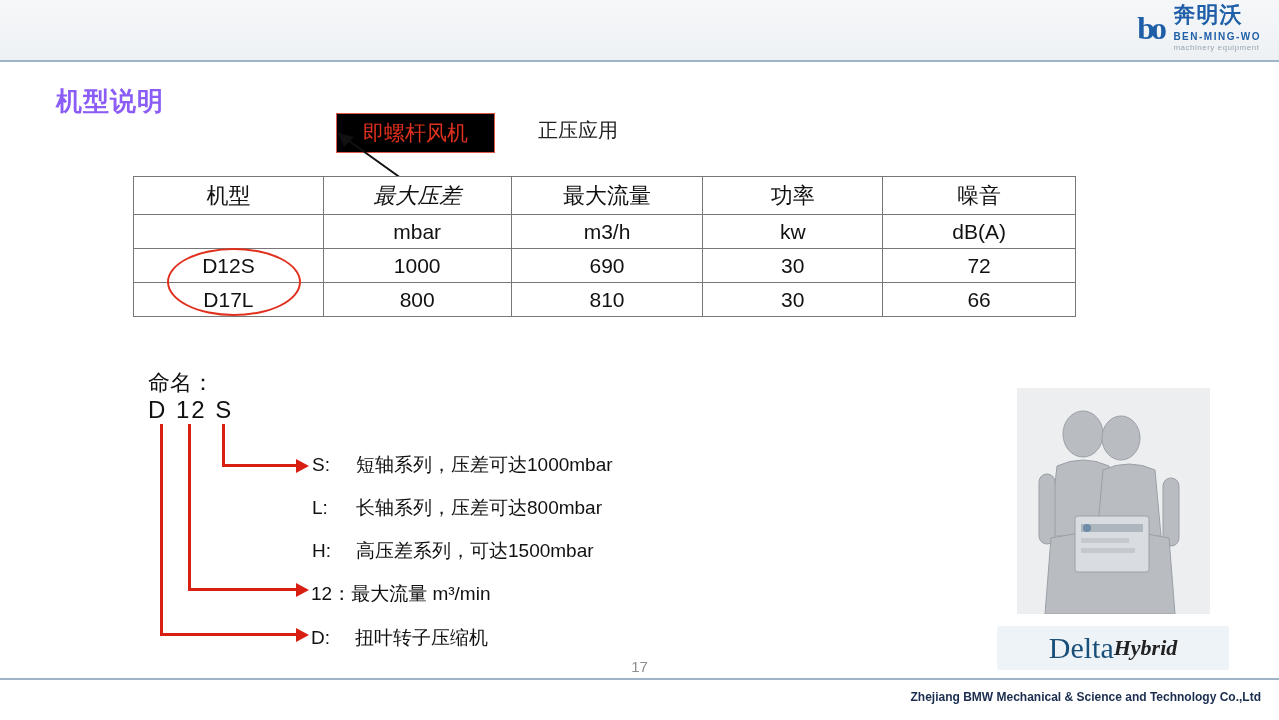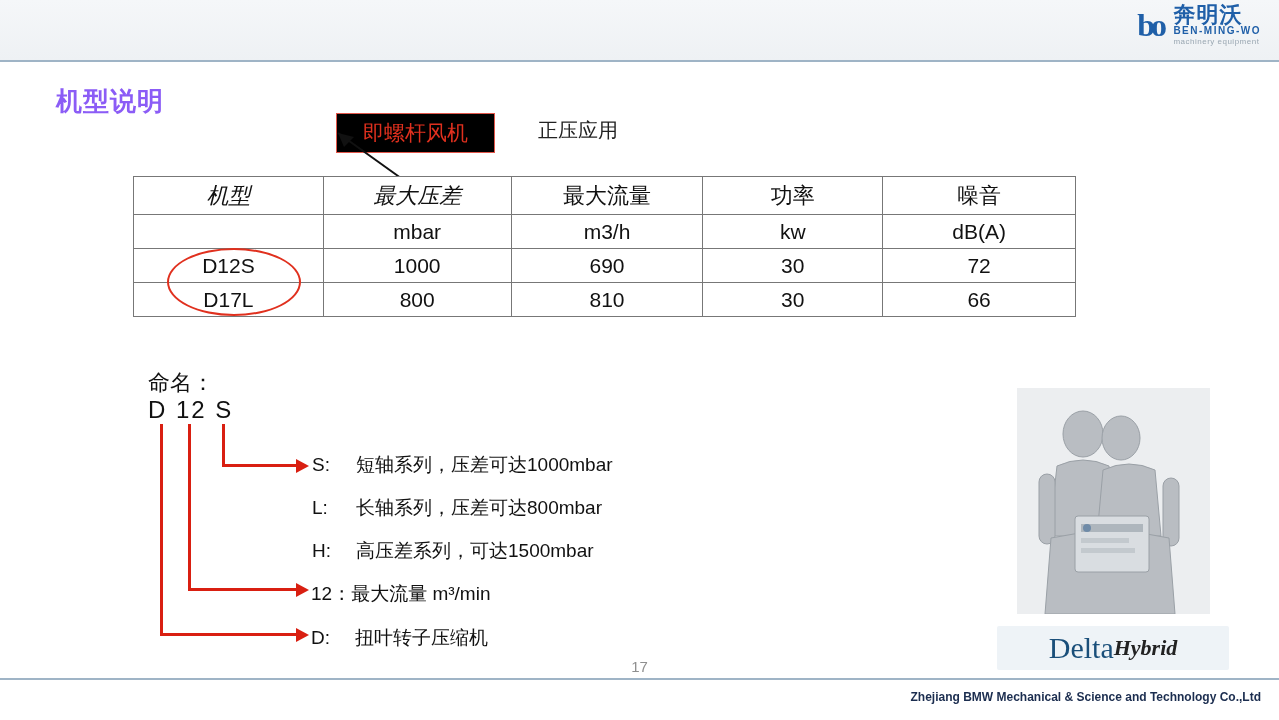--- a/index.html
+++ b/index.html
@@ -24,21 +24,21 @@
   }
   .logo-mark {
     font-family:"Liberation Serif", serif;
     font-size:32px; font-weight:bold; color:#1f5fa8;
     letter-spacing:-4px;
     display:inline-block;
     vertical-align:middle;
   }
   .logo-text { display:inline-block; vertical-align:middle; margin-left:6px; text-align:left;}
   .logo-cn { font-size:22px; font-weight:bold; color:#1f5fa8; letter-spacing:1px; }
-  .logo-en { font-size:10px; font-weight:bold; color:#1f5fa8; letter-spacing:1.5px; margin-top:0;}
+  .logo-en { font-size:10px; font-weight:bold; color:#1f5fa8; letter-spacing:1.5px; margin-top:6px;}
   .logo-sub { font-size:8px; color:#9aa7b2; letter-spacing:0.5px; margin-top:2px;}
 
   
   .slide-title {
     position:absolute; left:56px; top:84px;
     font-size:26px; font-weight:bold; color:#8b5cf6;
     letter-spacing:1px;
   }
 
   
@@ -65,21 +65,21 @@
   }
   .mtable td {
     border:1px solid #777;
     text-align:center;
     font-size:21px;
     color:#111;
     height:34px;
     padding:0 4px;
   }
   .mtable tr:first-child td { height:38px; font-size:22px; }
-  .col0 { width:190px;font-style:italic; }
+  .col0 { width:190px; }
   .col1 { width:188px;font-style:italic; }
   .col2 { width:192px; }
   .col3 { width:180px; }
   .col4 { width:193px; }
 
   
   .ellipse {
     position:absolute;
     left:167px; top:248px;
     width:134px; height:68px;

